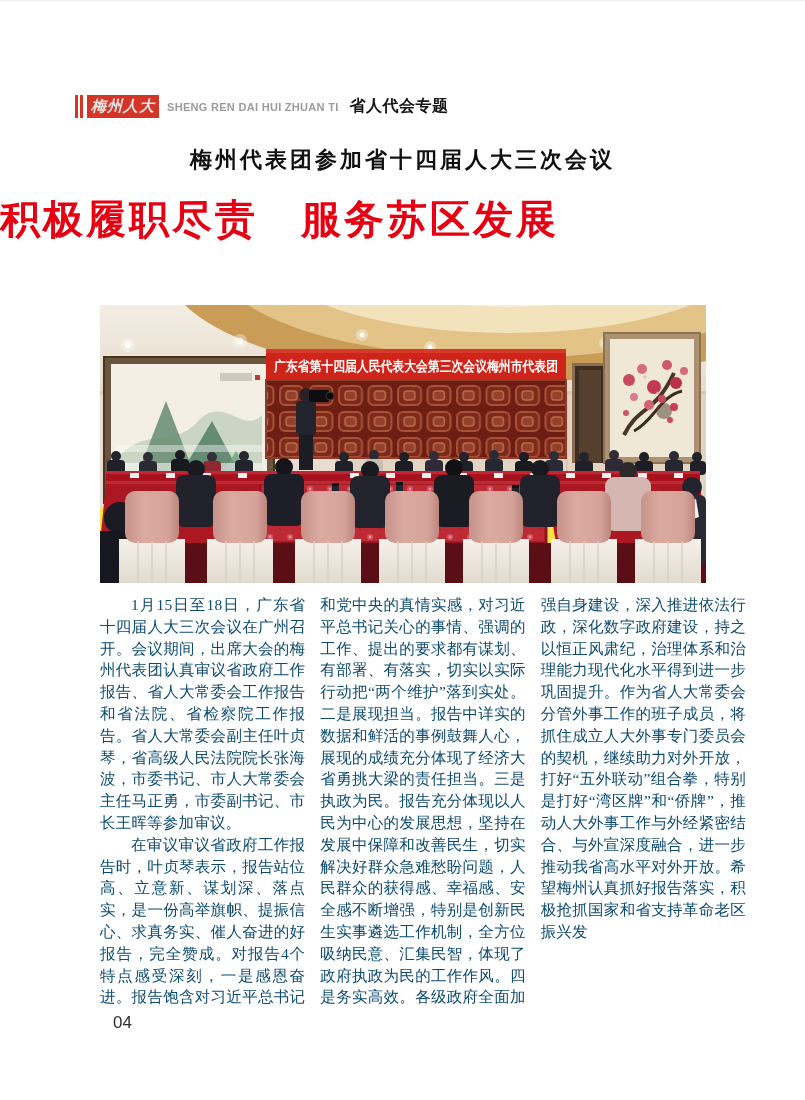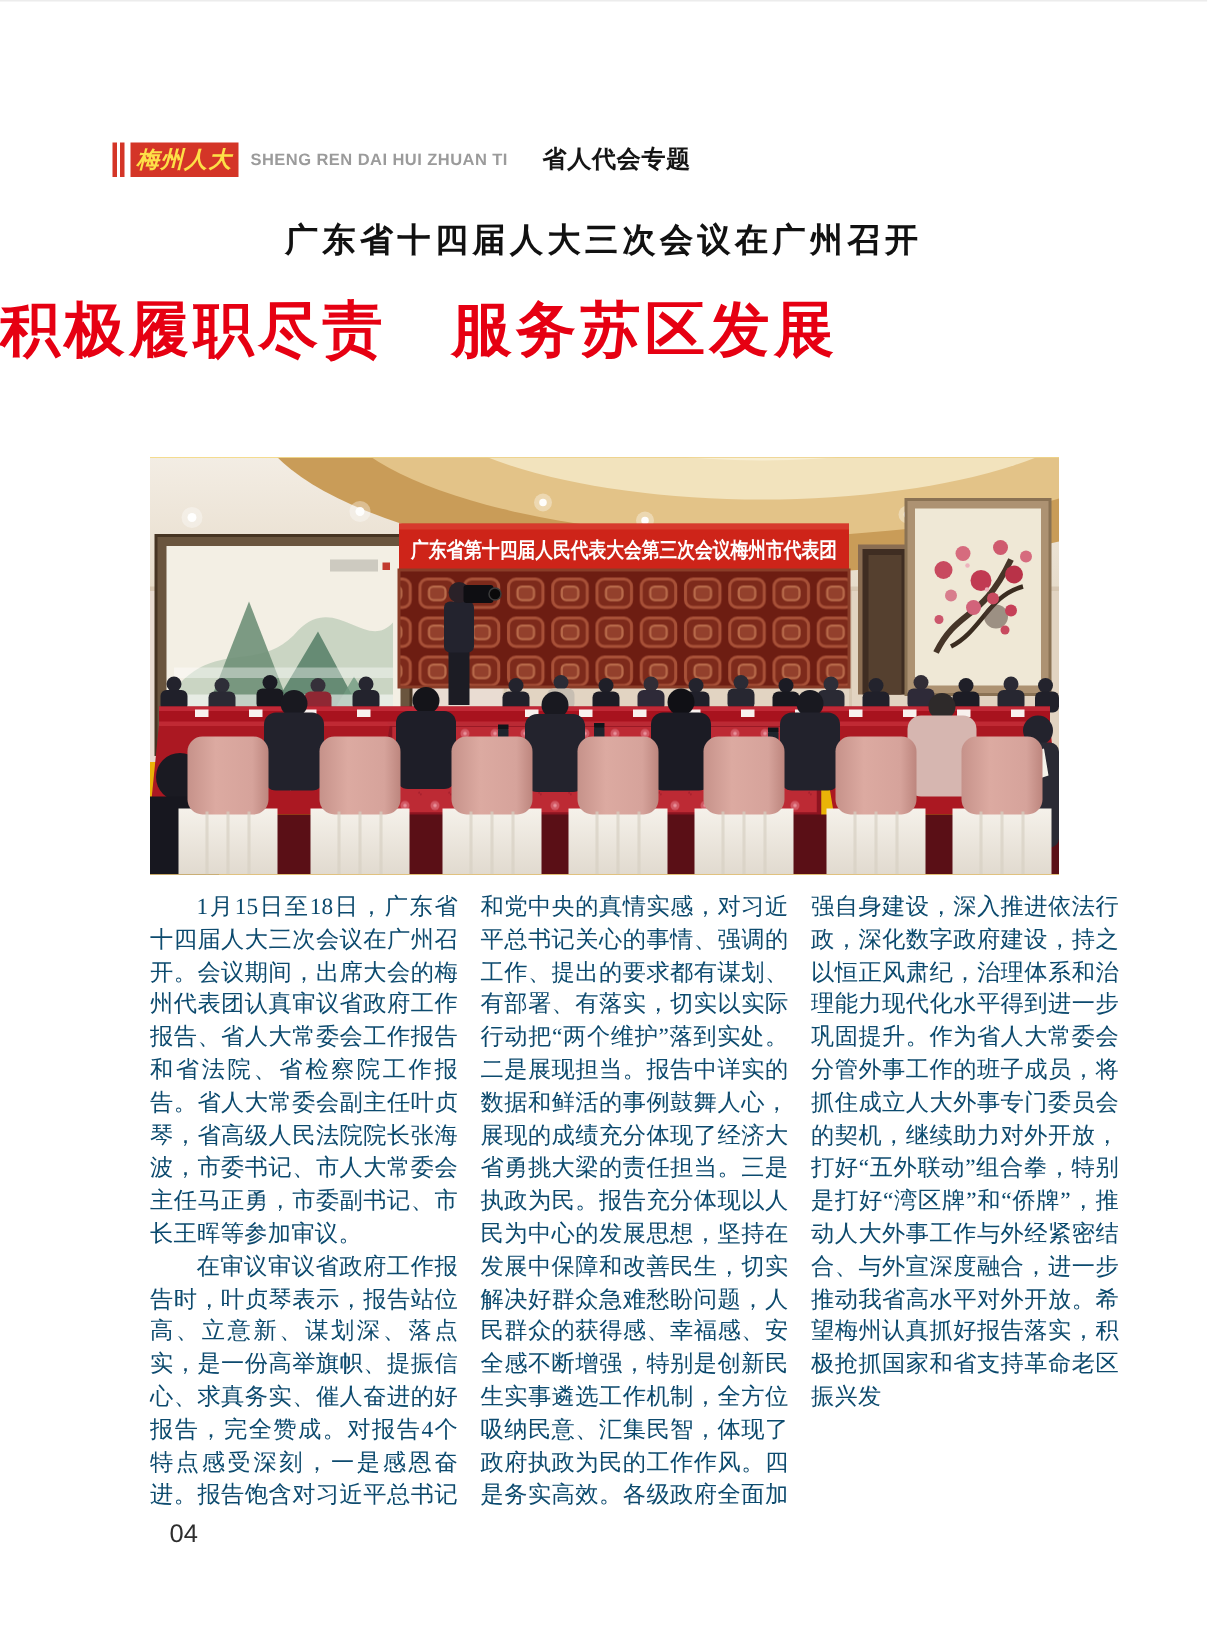--- a/index.html
+++ b/index.html
@@ -6,45 +6,45 @@
   .page {
     position:relative; width:805px; height:1100px; background:#ffffff;
     overflow:hidden; font-family:"Liberation Serif","DejaVu Serif",serif;
   }
   .top-edge { position:absolute; left:0; top:0; width:805px; height:1px; background:#ececec; }
 
   
   .header { position:absolute; left:75px; top:95px; height:23px; display:flex; align-items:center; }
   .hbar { width:3px; height:23px; background:#d43527; margin-right:2px; }
   .logo-box {
-    margin-left:2px; width:72px; height:23px; background:#d43527; color:#fde047;
+    margin-left:2px; width:72px; height:23px; background:#d43527; color:#e5e5e5;
     display:flex; align-items:center; justify-content:center;
     font-size:15px; font-weight:bold; font-style:italic; letter-spacing:1px;
   }
   .pinyin {
     margin-left:8px; color:#9b9b9b; font-size:11px; font-weight:bold;
     font-family:"Liberation Sans",sans-serif; letter-spacing:0.3px; white-space:nowrap;
   }
   .section-title {
-    margin-left:23px; color:#151515; font-size:16px; font-weight:bold;
+    margin-left:11px; color:#151515; font-size:16px; font-weight:bold;
     font-family:"Liberation Sans",sans-serif; letter-spacing:0.5px; white-space:nowrap;
   }
 
   
   .kicker {
     position:absolute; left:0; right:0; top:145px; text-align:center;
     font-size:22px; font-weight:bold; color:#111111; letter-spacing:3px;
   }
   .headline {
     position:absolute; left:0; right:0; top:192px; 
     font-size:40px; font-weight:bold; color:#e60012; letter-spacing:3px; white-space:nowrap;
   }
 
   
-  .photo { position:absolute; left:100px; top:305px; width:606px; height:278px; overflow:hidden; background:#eab308; }
+  .photo { position:absolute; left:100px; top:305px; width:606px; height:278px; overflow:hidden; background:#fde047; }
   .photo svg { display:block; }
 
   
   .body-text {
     position:absolute; left:100px; top:594px; width:646px; height:418px;
     column-count:3; column-gap:15px; column-fill:auto;
     font-size:15.5px; line-height:21.8px; letter-spacing:0.2px;
     text-align:justify; text-justify:inter-ideograph; color:#0c4a6e;
   }
   .body-text p { margin:0; text-indent:2em; }
@@ -62,21 +62,21 @@
   <div class="top-edge"></div>
 
   <div class="header">
     <div class="hbar"></div>
     <div class="hbar"></div>
     <div class="logo-box">梅州人大</div>
     <div class="pinyin">SHENG REN DAI HUI ZHUAN TI</div>
     <div class="section-title">省人代会专题</div>
   </div>
 
-  <div class="kicker">广东省十四届人大三次会议在广州召开</div>
+  <div class="kicker">梅州代表团参加省十四届人大三次会议</div>
   <div class="headline">积极履职尽责　服务苏区发展</div>
 
   <div class="photo">
     <svg width="606" height="278" viewBox="0 0 606 278">
       <defs>
         <linearGradient id="ceil" x1="0" y1="0" x2="0" y2="1">
           <stop offset="0" stop-color="#f3ede4"></stop>
             <stop offset="1" stop-color="#e6dbc9"></stop>
         </linearGradient>
         <linearGradient id="streak" x1="0" y1="0" x2="0" y2="1">

